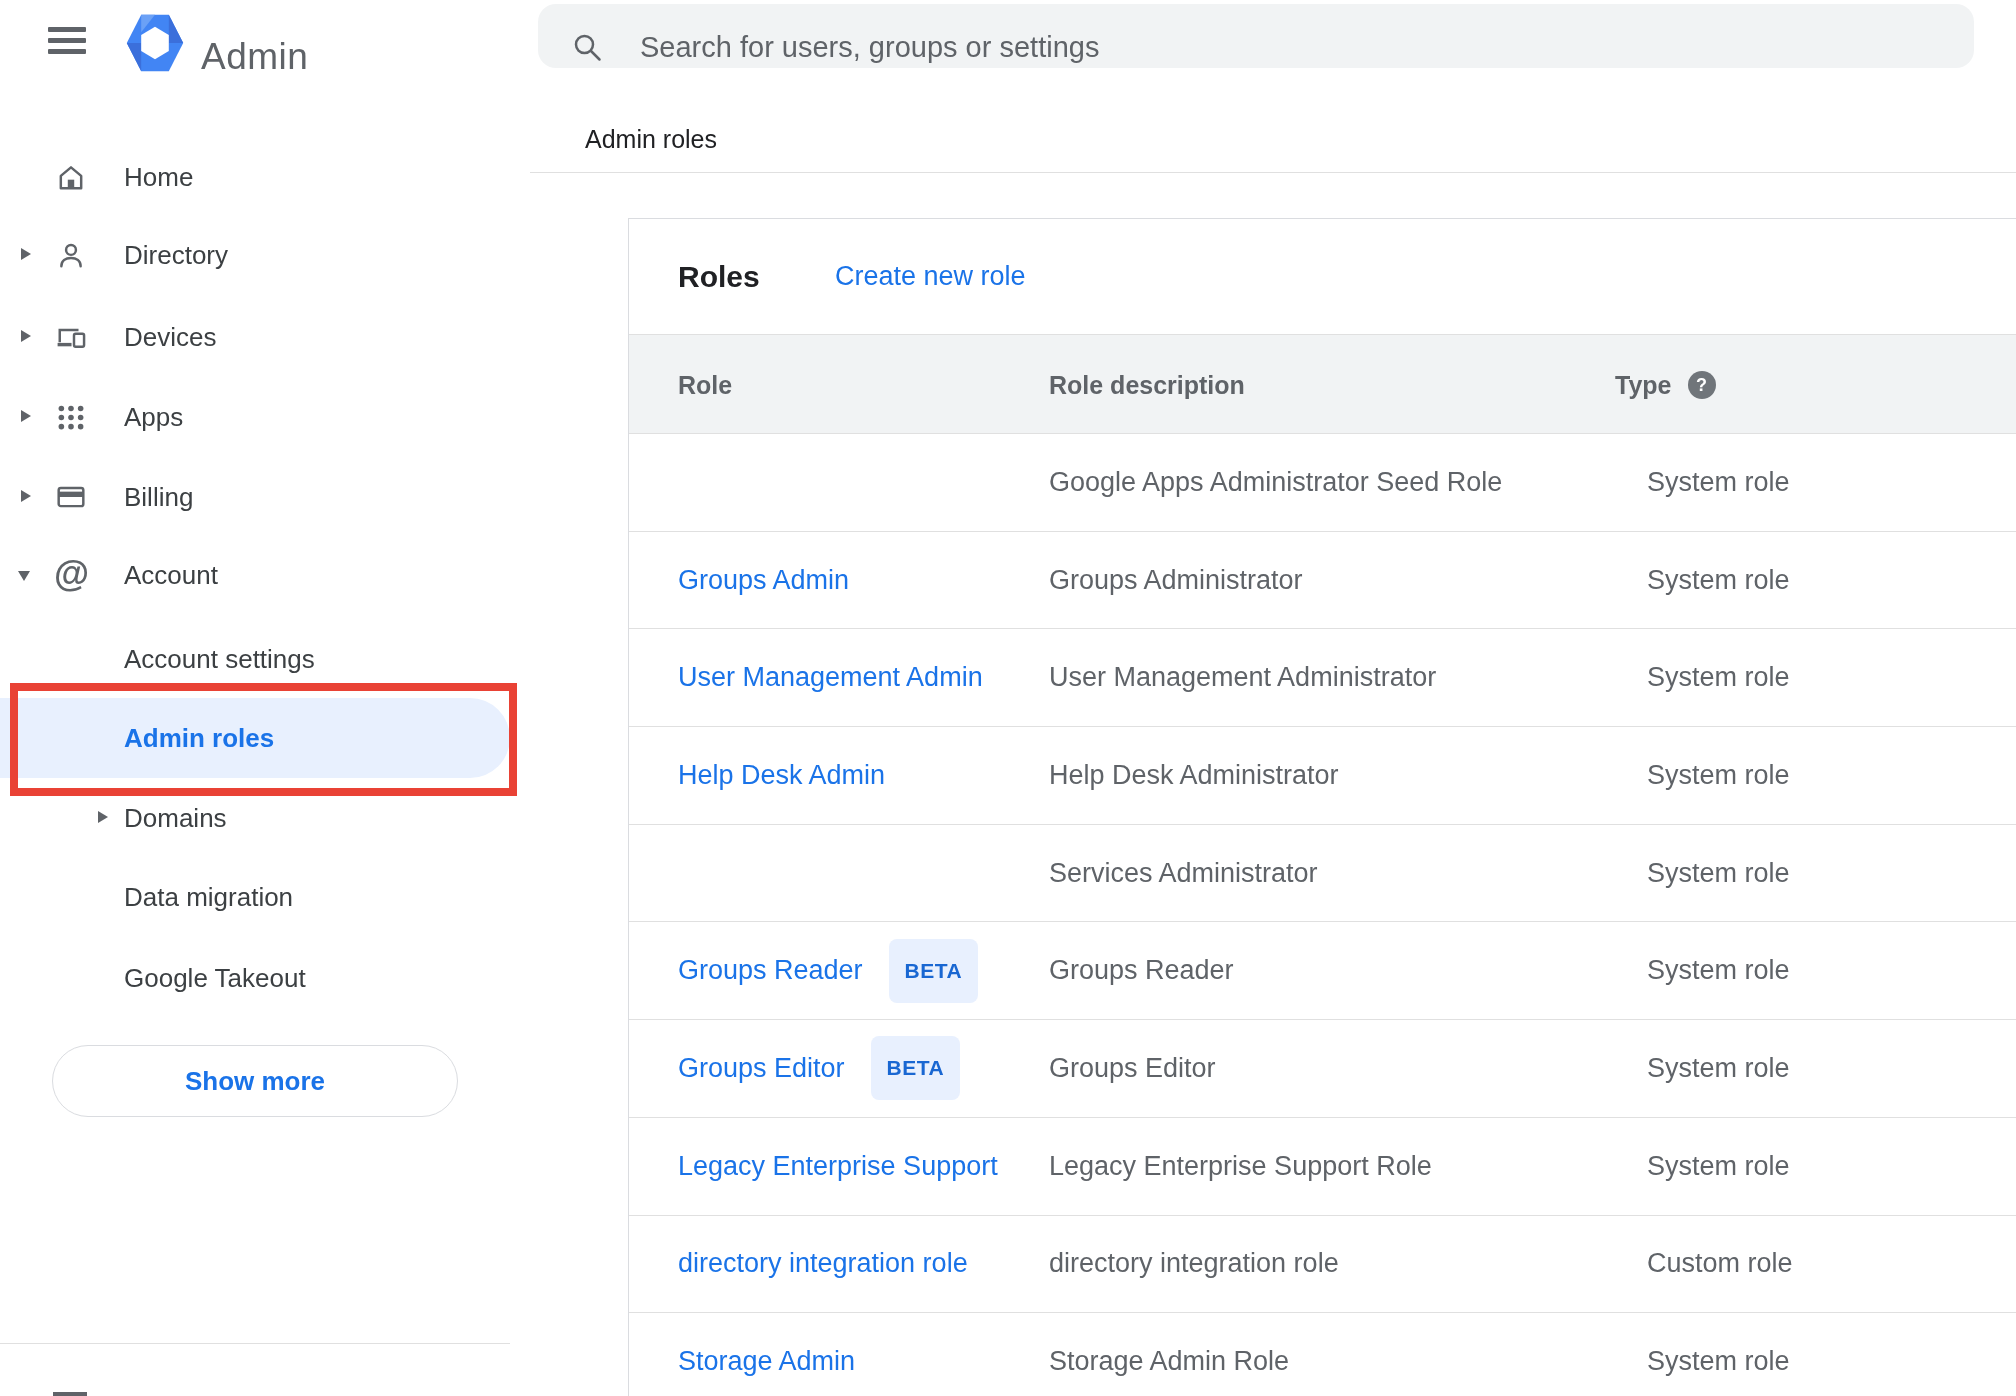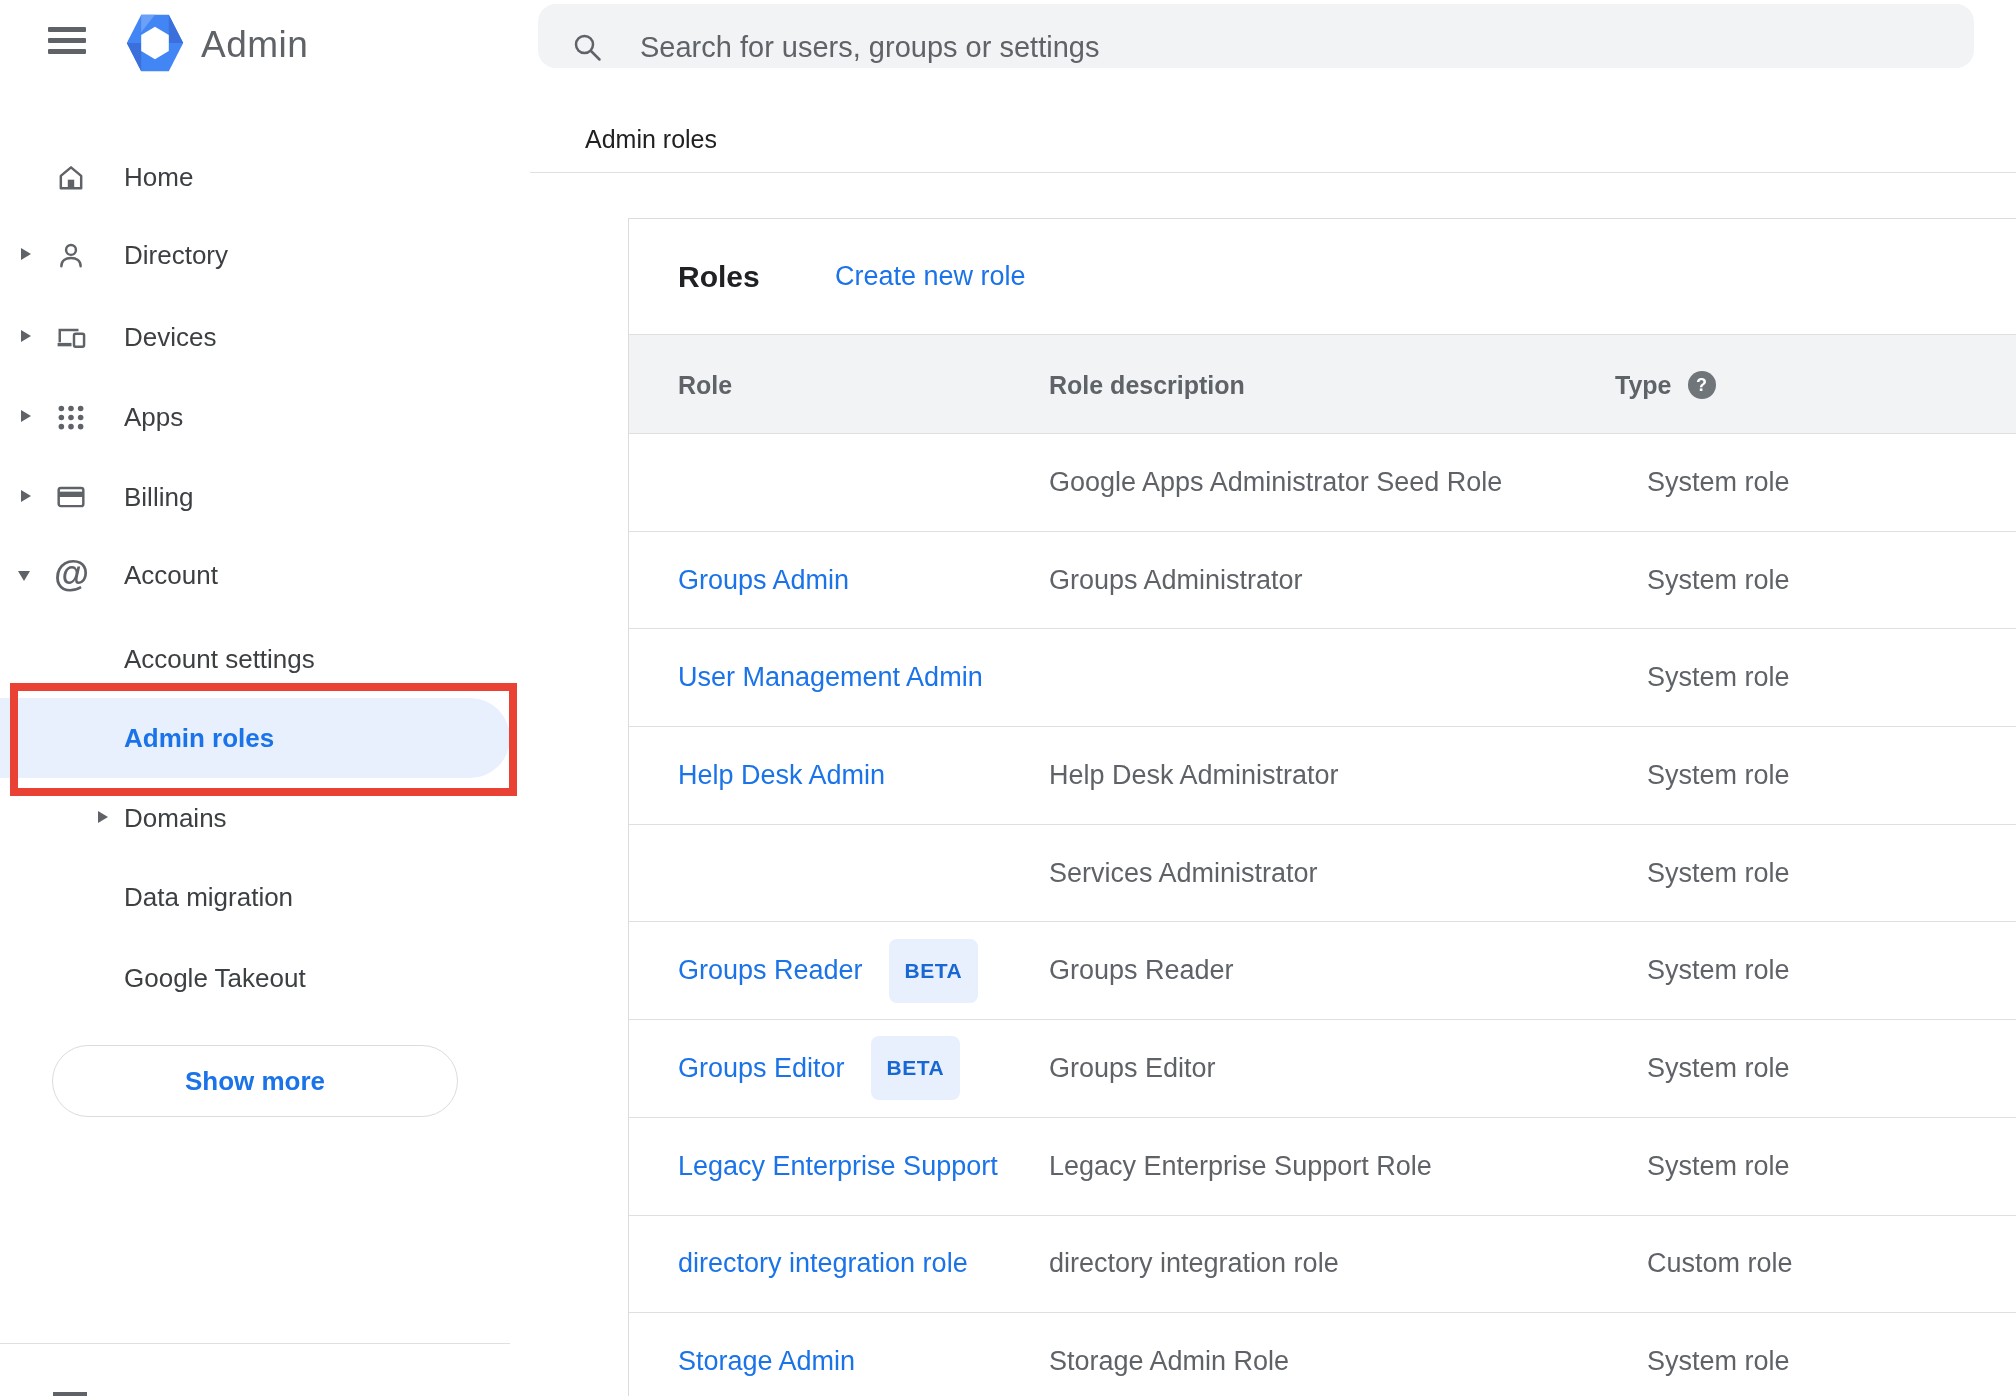--- a/index.html
+++ b/index.html
@@ -10,21 +10,21 @@
     color:#202124; -webkit-font-smoothing:antialiased;
   }
   .abs { position:absolute; }
 
   
   .hamburger { left:48px; top:27px; width:38px; height:28px; cursor:pointer; }
   .hamburger span { position:absolute; left:0; width:38px; height:4.5px; background:#5f6368; border-radius:1px; }
   .hamburger span:nth-child(1){top:0;} .hamburger span:nth-child(2){top:11px;} .hamburger span:nth-child(3){top:22px;}
 
   .logo-mark { left:125px; top:13px; width:60px; height:60px; }
-  .logo-text { left:201px; top:24px; font-size:37px; color:#5f6368; letter-spacing:.5px; }
+  .logo-text { left:201px; top:36px; font-size:37px; color:#5f6368; letter-spacing:.5px; }
 
   .search-bar { left:538px; top:4px; width:1436px; height:64px; background:#f1f3f4; border-radius:18px; }
   .search-icon { position:absolute; left:33px; top:27px; width:32px; height:32px; }
   .search-input {
     position:absolute; left:102px; top:0; width:1300px; height:86px;
     border:none; outline:none; background:transparent;
     font-family:inherit; font-size:29px; color:#202124;
   }
   .search-input::placeholder { color:#5f6368; opacity:1; }
 
@@ -234,20 +234,21 @@
 
     </div>
     <div class="cell desc-cell">Groups Administrator</div>
     <div class="cell type-cell">System role</div>
   </div>
       <div class="trow">
     <div class="cell role-cell">
       <a class="role-link">User Management Admin</a>
 
     </div>
+    <div class="cell desc-cell">User Management Administrator</div>
     <div class="cell type-cell">System role</div>
   </div>
       <div class="trow">
     <div class="cell role-cell">
       <a class="role-link">Help Desk Admin</a>
 
     </div>
     <div class="cell desc-cell">Help Desk Administrator</div>
     <div class="cell type-cell">System role</div>
   </div>

